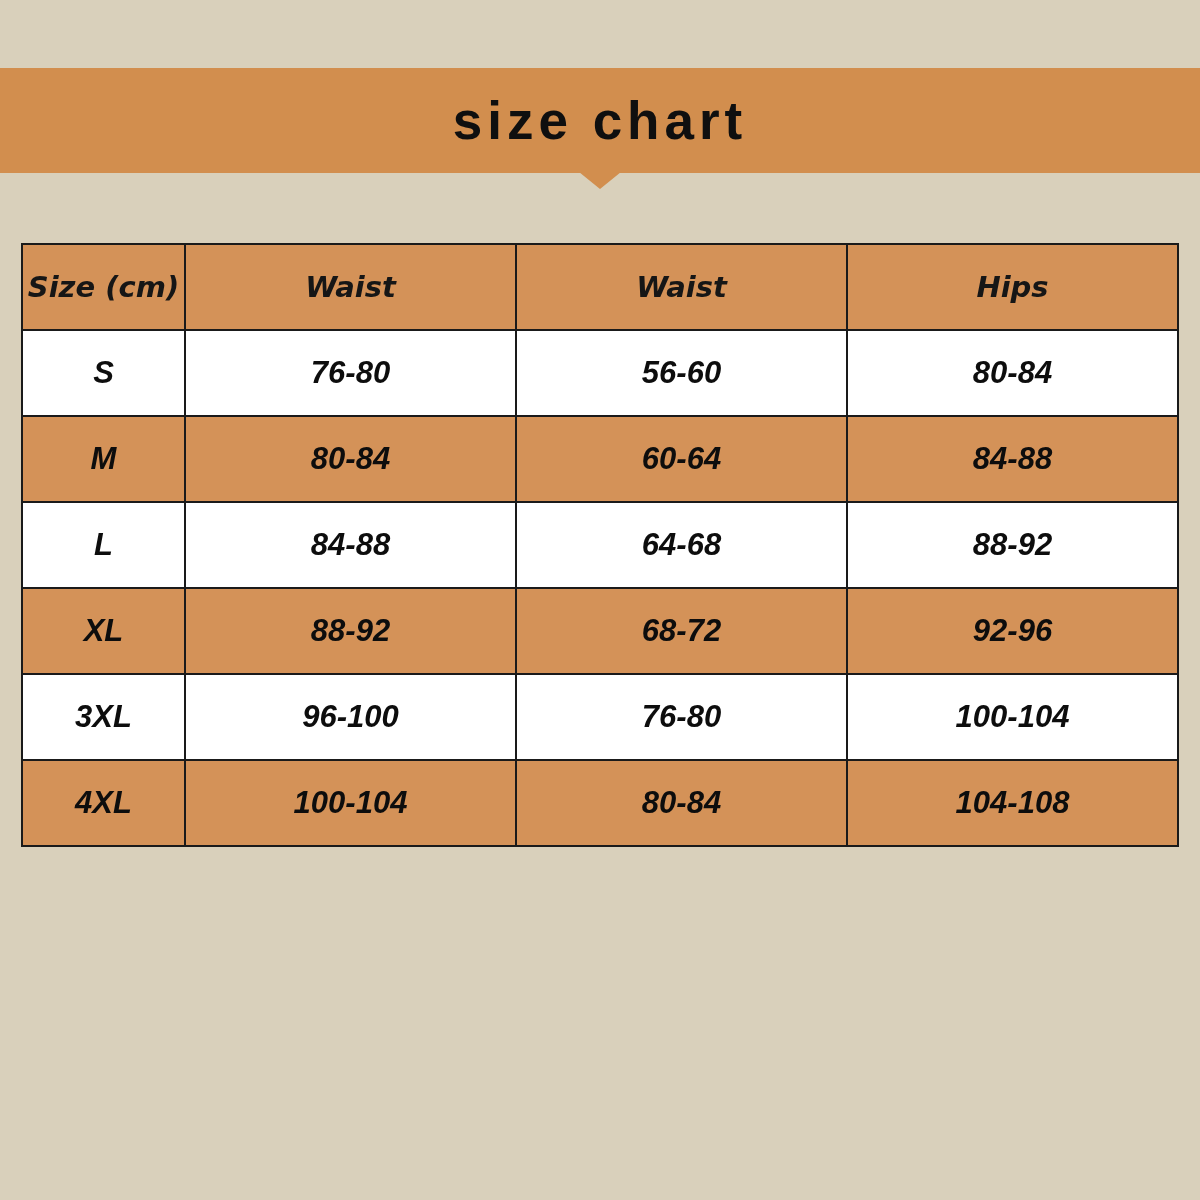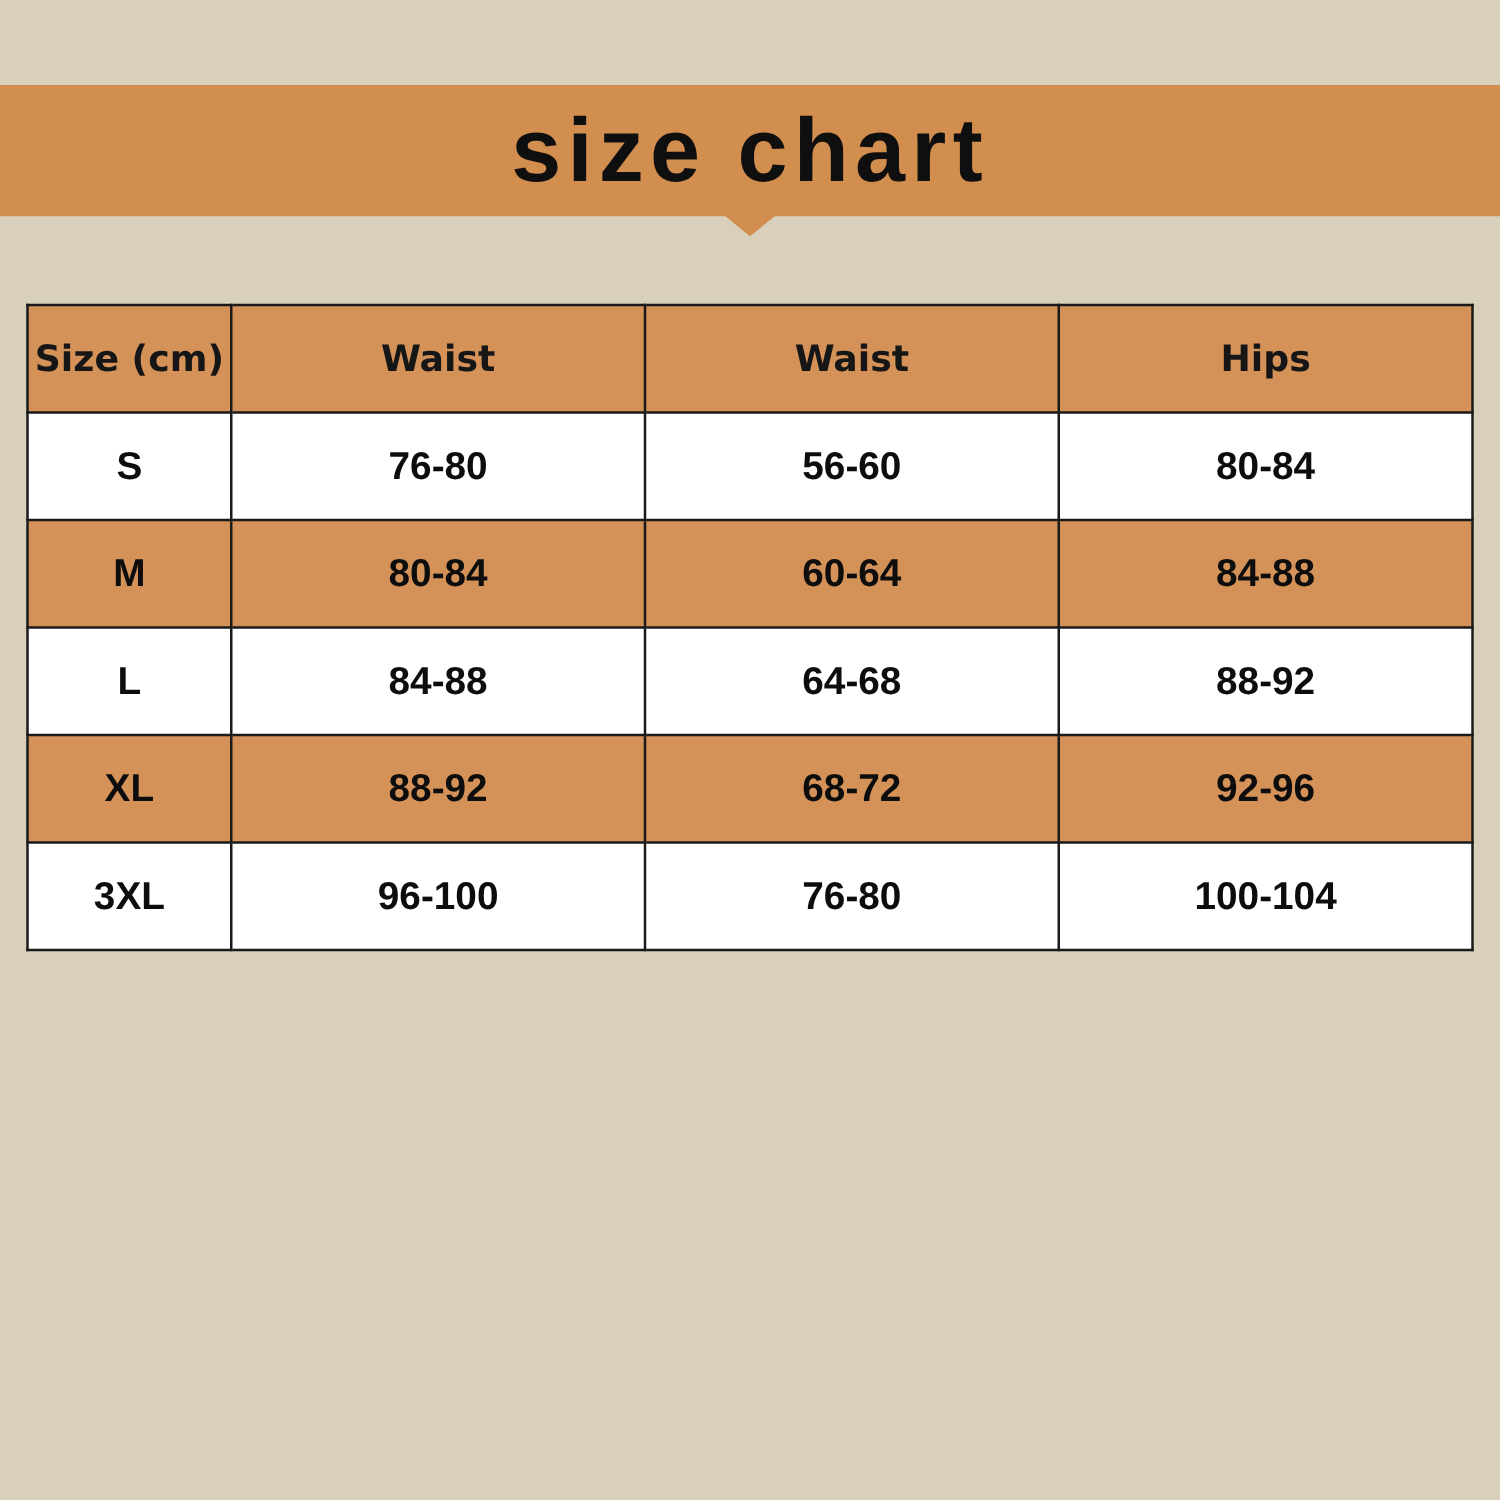--- a/index.html
+++ b/index.html
@@ -20,21 +20,21 @@
     left: 0;
     top: 68px;
     width: 1200px;
     height: 105px;
     background: #d28e4e;
     display: flex;
     align-items: center;
     justify-content: center;
   }
   .title-text {
-    font-size: 72px;
+    font-size: 53px;
     font-weight: bold;
     letter-spacing: 5px;
     color: #0f0f0f;
   }
   .pointer-triangle {
     position: absolute;
     top: 172px;
     left: 600px;
     transform: translateX(-50%);
     width: 0;
@@ -43,20 +43,21 @@
     border-right: 21px solid transparent;
     border-top: 17px solid #d28e4e;
   }
   table.size-table {
     position: absolute;
     left: 21px;
     top: 243px;
     width: 1158px;
     border-collapse: collapse;
     table-layout: fixed;
+    font-style: italic;
   }
   .size-table col.col-size { width: 163px; }
   .size-table th,
   .size-table td {
     border: 2px solid #1a1a1a;
     height: 84px;
     text-align: center;
     vertical-align: middle;
     padding: 0;
   }
@@ -122,14 +123,20 @@
       <td>88-92</td>
       <td>68-72</td>
       <td>92-96</td>
     </tr>
     <tr>
       <td>3XL</td>
       <td>96-100</td>
       <td>76-80</td>
       <td>100-104</td>
     </tr>
+    <tr>
+      <td>4XL</td>
+      <td>100-104</td>
+      <td>80-84</td>
+      <td>104-108</td>
+    </tr>
   </tbody>
 </table>
 
 </body></html>

